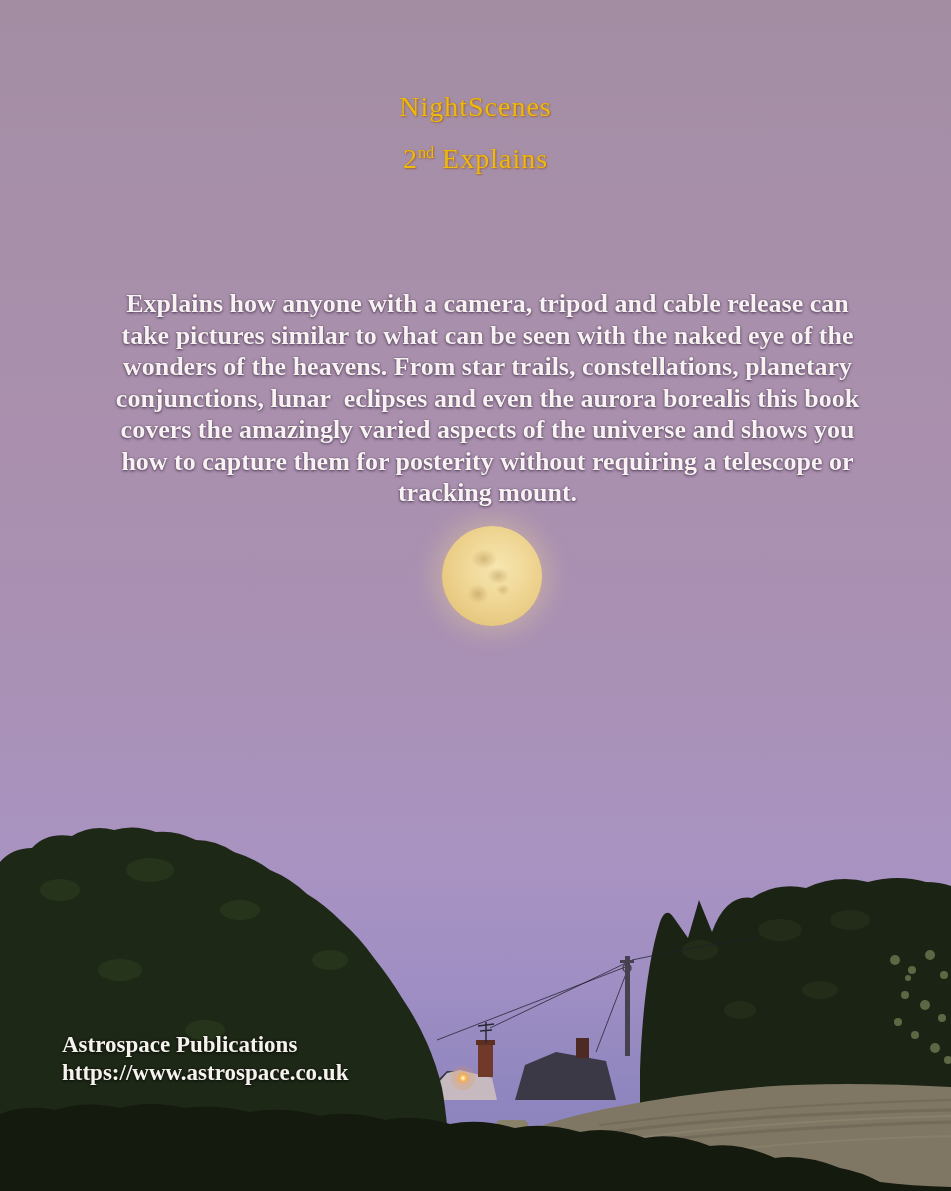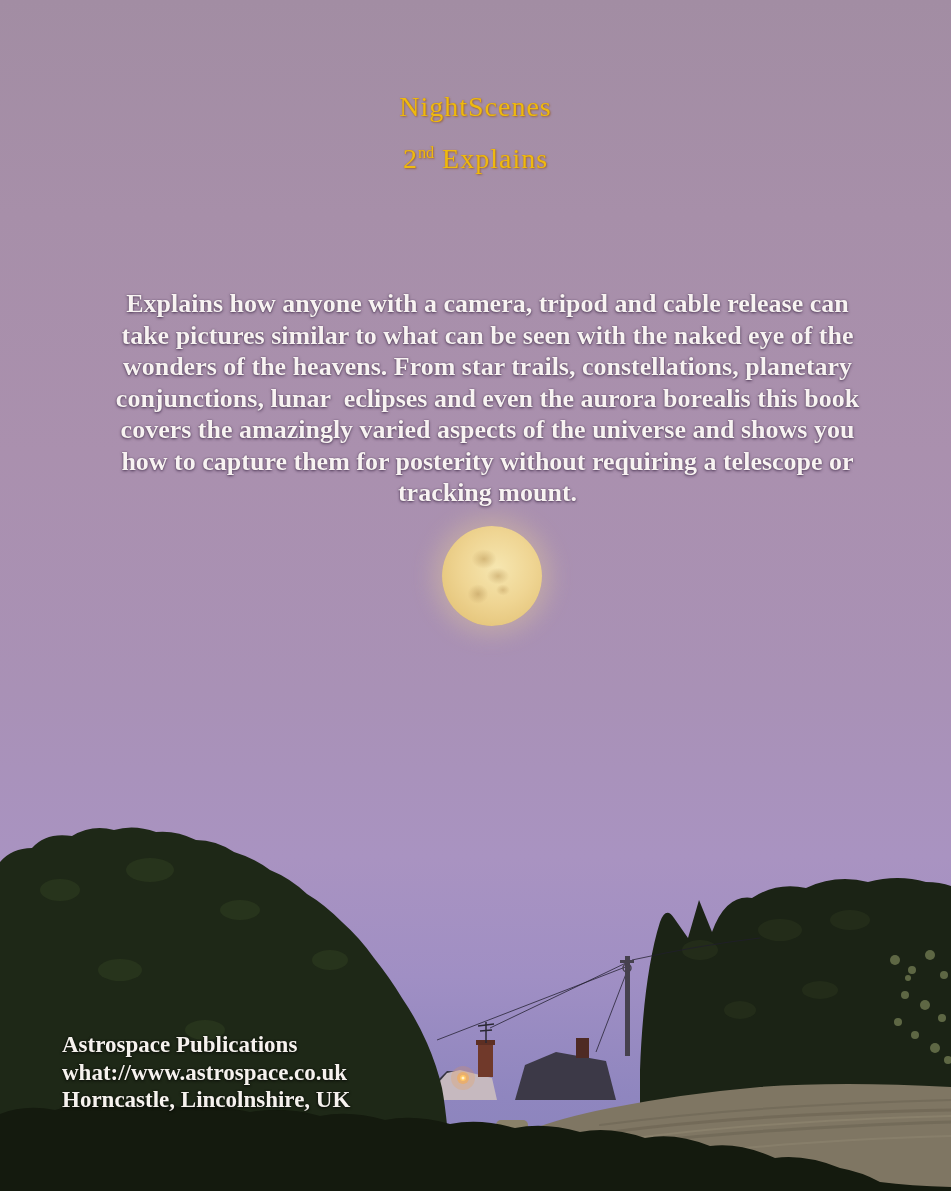--- a/index.html
+++ b/index.html
@@ -150,17 +150,16 @@
   <p class="blurb">Explains how anyone with a camera, tripod and cable release can
 take pictures similar to what can be seen with the naked eye of the
 wonders of the heavens. From star trails, constellations, planetary
 conjunctions, lunar  eclipses and even the aurora borealis this book
 covers the amazingly varied aspects of the universe and shows you
 how to capture them for posterity without requiring a telescope or
 tracking mount.</p>
 
   <div class="publisher">
     <div>Astrospace Publications</div>
-    <div>what://www.astrospace.co.uk</div>
-    <div>Horncastle, Lincolnshire, UK</div>
+    <div>https://www.astrospace.co.uk</div>
   </div>
 
 </div>
 
 </body></html>

